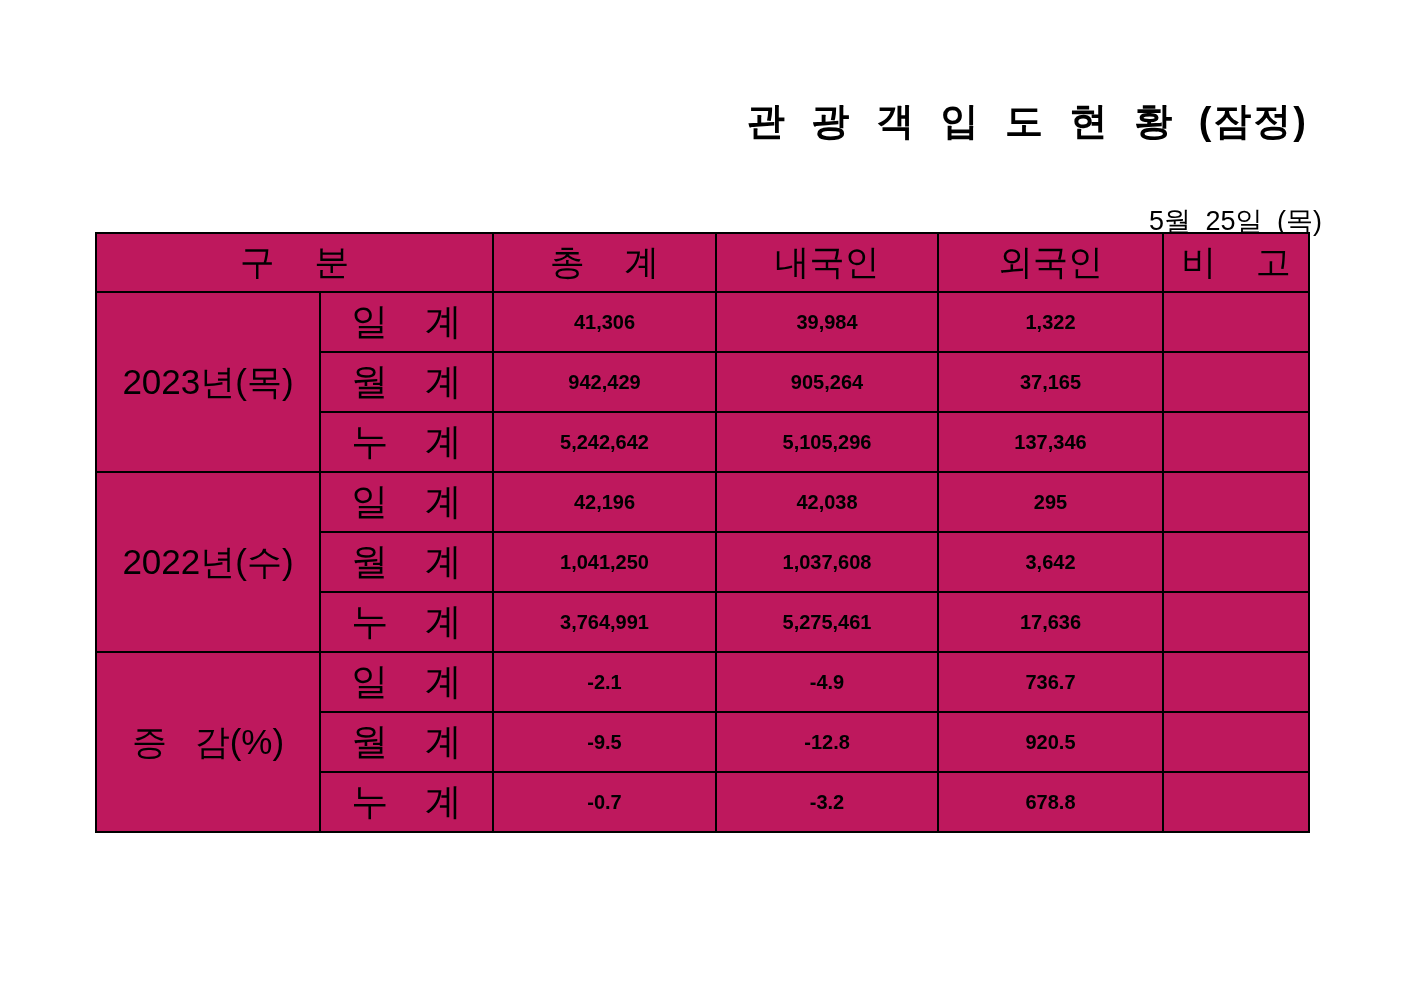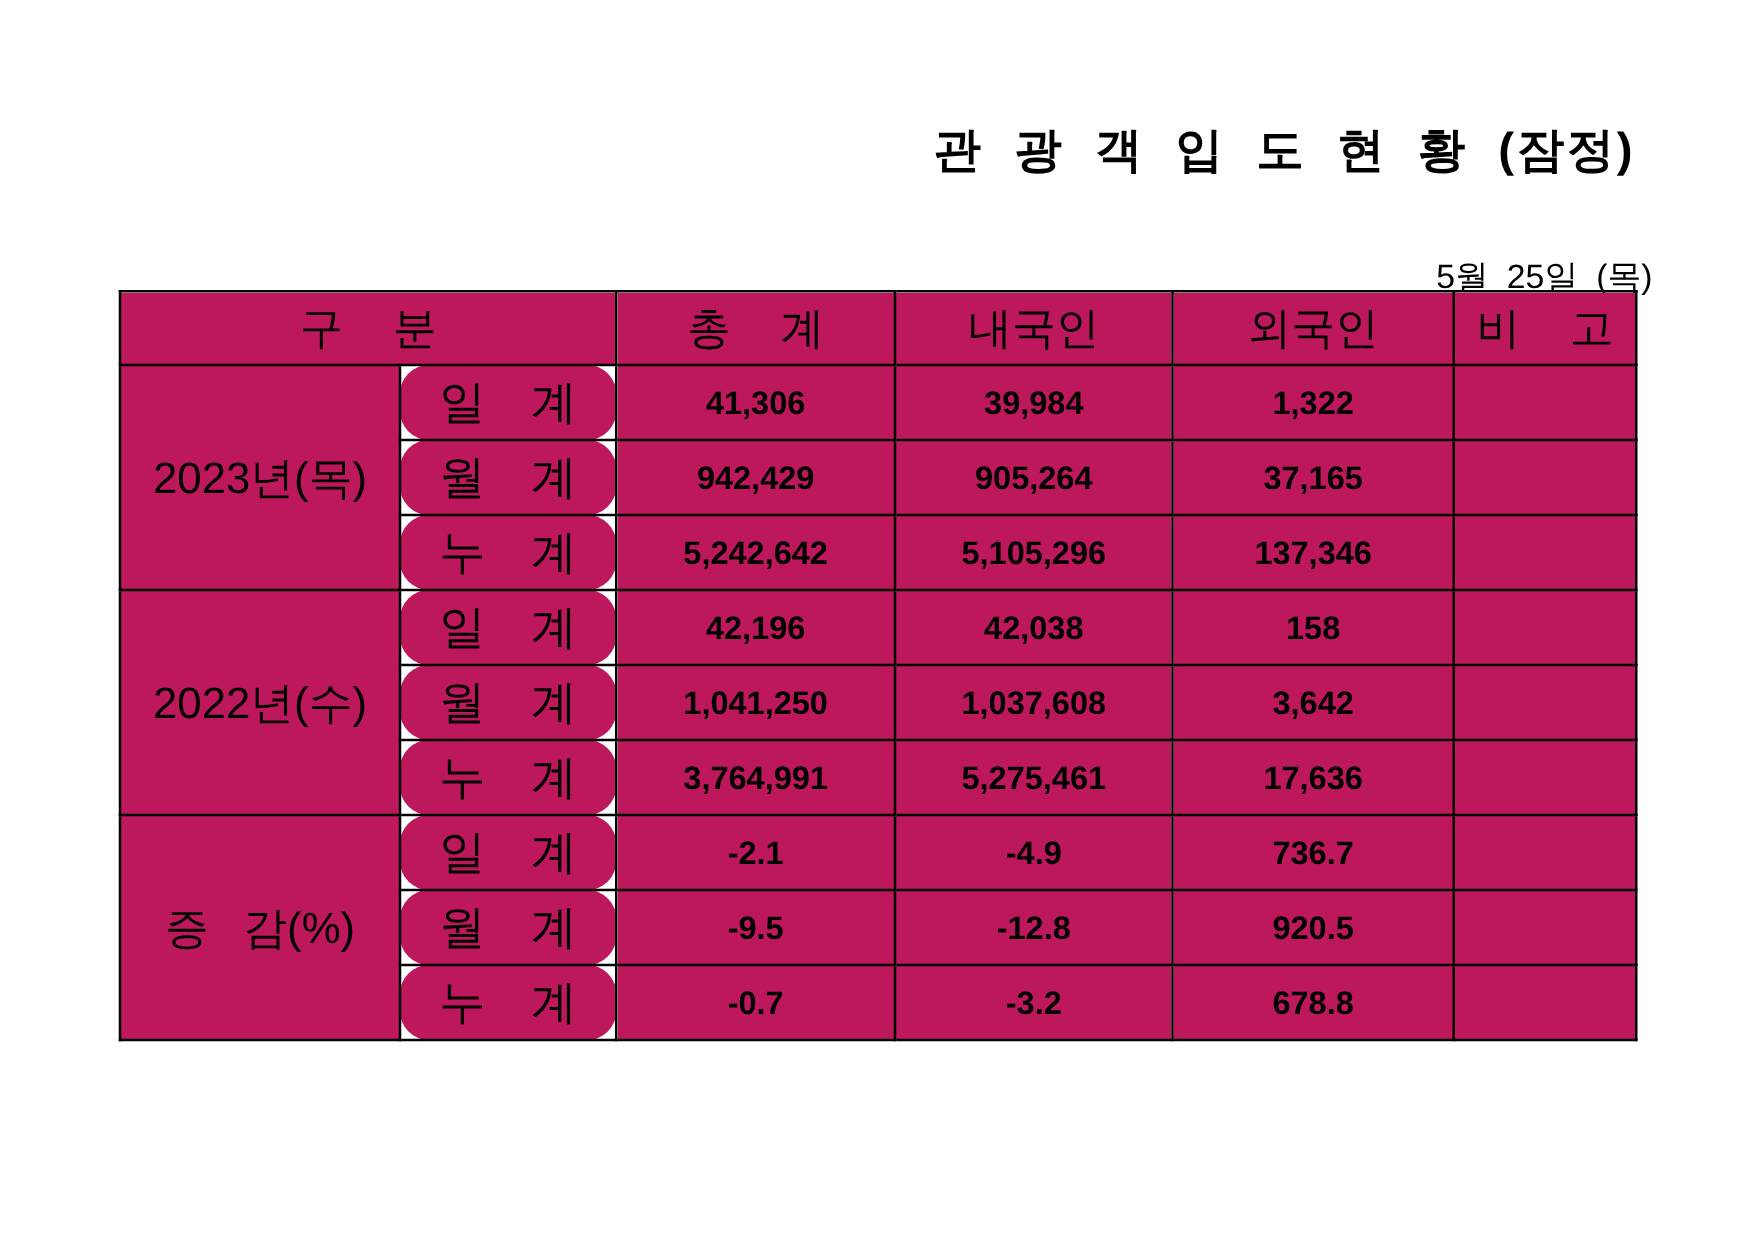--- a/index.html
+++ b/index.html
@@ -79,26 +79,25 @@
     white-space: nowrap;
     margin-top: 48px;
   }
 
   
   .tlabel {
     font-size: 37px;
     font-weight: 400;
     word-spacing: 26px;
     white-space: nowrap;
-    border-radius: 23px;
   }
 
   
   .num {
-    font-size: 26px;
+    font-size: 20px;
     font-weight: 700;
     letter-spacing: 0px;
     white-space: nowrap;
   }
 
   .note { font-size: 26px; }
 </style>
 </head>
 <body>
 
@@ -146,21 +145,21 @@
       <td class="num">5,105,296</td>
       <td class="num">137,346</td>
       <td class="note"></td>
     </tr>
 
     <tr>
       <td rowspan="3" class="ylabel">2022년(수)</td>
       <td class="tlabel">일 계</td>
       <td class="num">42,196</td>
       <td class="num">42,038</td>
-      <td class="num">158</td>
+      <td class="num">295</td>
       <td class="note"></td>
     </tr>
     <tr>
       <td class="tlabel">월 계</td>
       <td class="num">1,041,250</td>
       <td class="num">1,037,608</td>
       <td class="num">3,642</td>
       <td class="note"></td>
     </tr>
     <tr>

